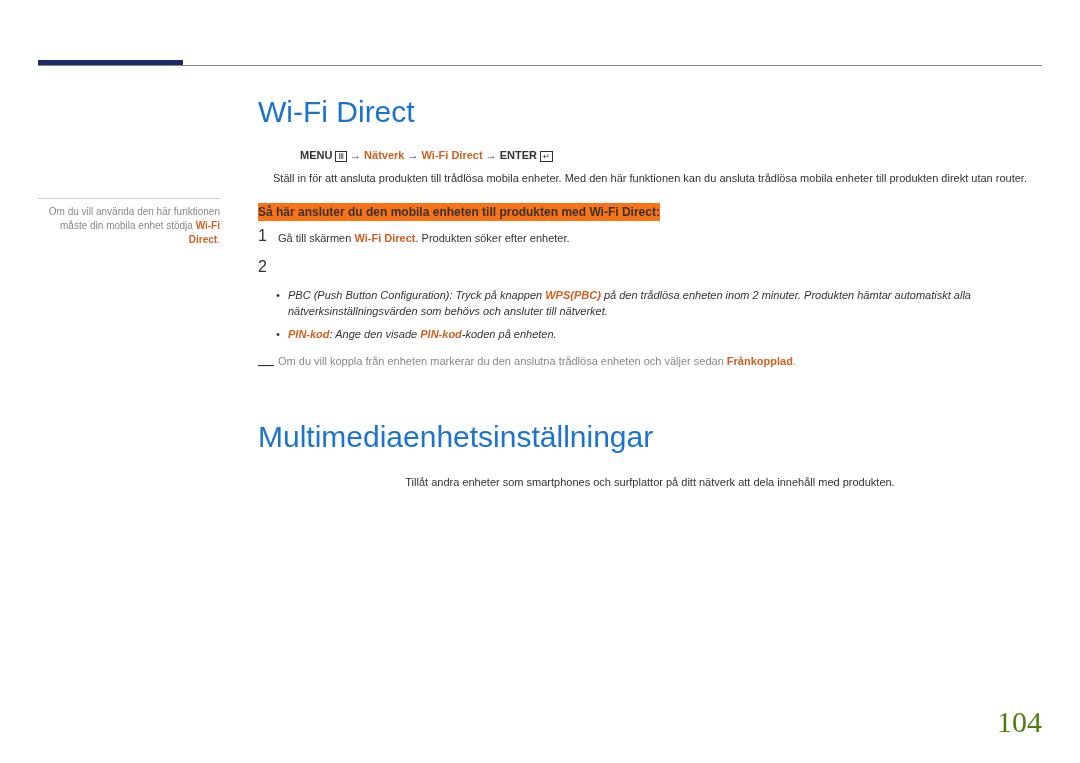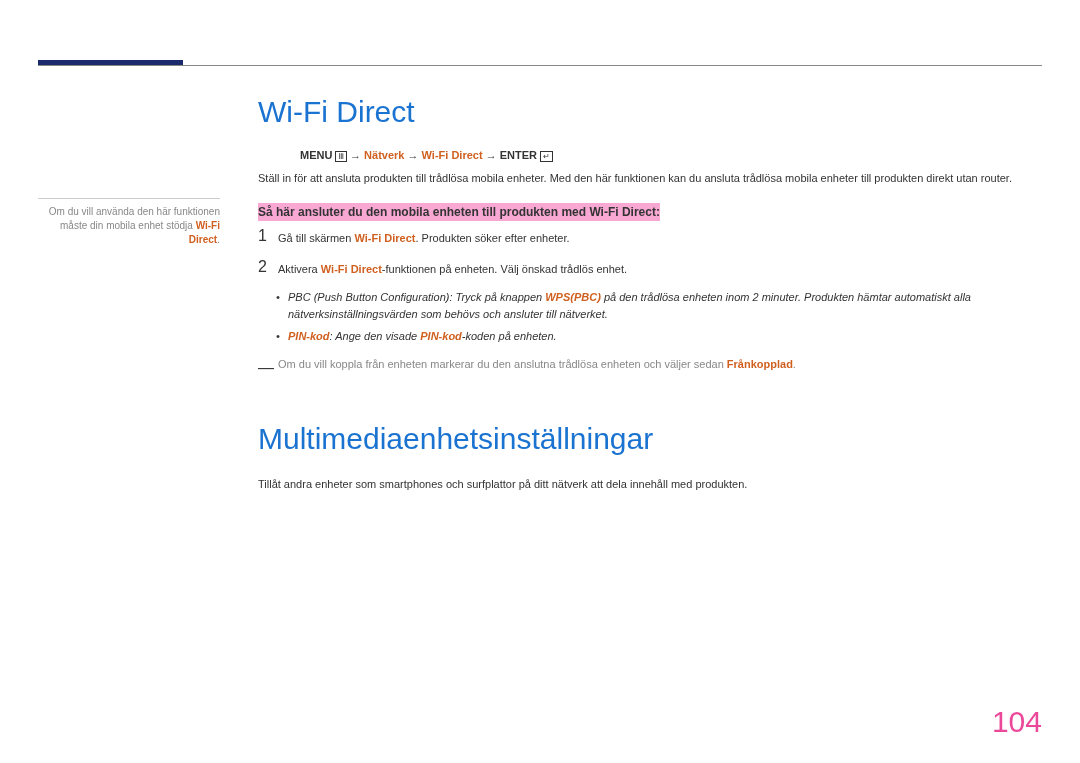--- a/index.html
+++ b/index.html
@@ -62,23 +62,24 @@
     margin-left: 42px;
   }
   .menu-path .bold { font-weight: bold; }
   .icon-box { border: 1px solid #333; padding: 0 2px; font-size: 8px; display: inline-block; vertical-align: middle; }
   .arrow { font-weight: bold; }
   .para {
     font-size: 11px;
     color: #333;
     line-height: 1.5;
     margin-bottom: 16px;
+    text-align: center;
   }
   .highlight {
-    background: #f9a8d4;
+    background: #f97316;
     font-weight: bold;
     font-size: 12px;
     display: inline;
     padding: 2px 0;
   }
   .steps { margin-top: 8px; }
   .step {
     display: flex;
     align-items: flex-start;
     margin-bottom: 12px;
@@ -107,22 +108,23 @@
     position: relative;
     padding-left: 20px;
   }
   .dashline .dash { position: absolute; left: 0; top: 0; font-size: 16px; color: #333; }
   .bold { font-weight: bold; }
   .page-number {
     position: absolute;
     right: 38px;
     bottom: 24px;
     font-size: 30px;
-    color: #ec4899;
+    color: #4d7c0f;
     font-weight: 300;
+    font-family: Liberation Serif, serif;
   }
 </style>
 </head>
 <body>
 
 <div class="accent-bar"></div>
 <div class="top-rule"></div>
 
 <aside class="sidebar">
   <div class="hr-top"></div>
@@ -151,23 +153,20 @@
 
   <div class="steps">
     <div class="step">
       <div class="num">1</div>
       <div class="txt">
         <span>Gå till skärmen </span><span class="bold brand">Wi-Fi Direct</span><span>. Produkten söker efter enheter.</span>
       </div>
     </div>
     <div class="step">
       <div class="num">2</div>
-      <div class="txt">
-        <span>Aktivera </span><span class="bold brand">Wi-Fi Direct</span><span>-funktionen på enheten. Välj önskad trådlös enhet.</span>
-      </div>
     </div>
   </div>
 
   <ul class="bullets">
     <li>
       <span>PBC (Push Button Configuration): Tryck på knappen </span><span class="bold brand">WPS(PBC)</span><span> på den trådlösa enheten inom 2 minuter. Produkten hämtar automatiskt alla nätverksinställningsvärden som behövs och ansluter till nätverket.</span>
     </li>
     <li>
       <span class="bold brand">PIN-kod</span><span>: Ange den visade </span><span class="bold brand">PIN-kod</span><span>-koden på enheten.</span>
     </li>

